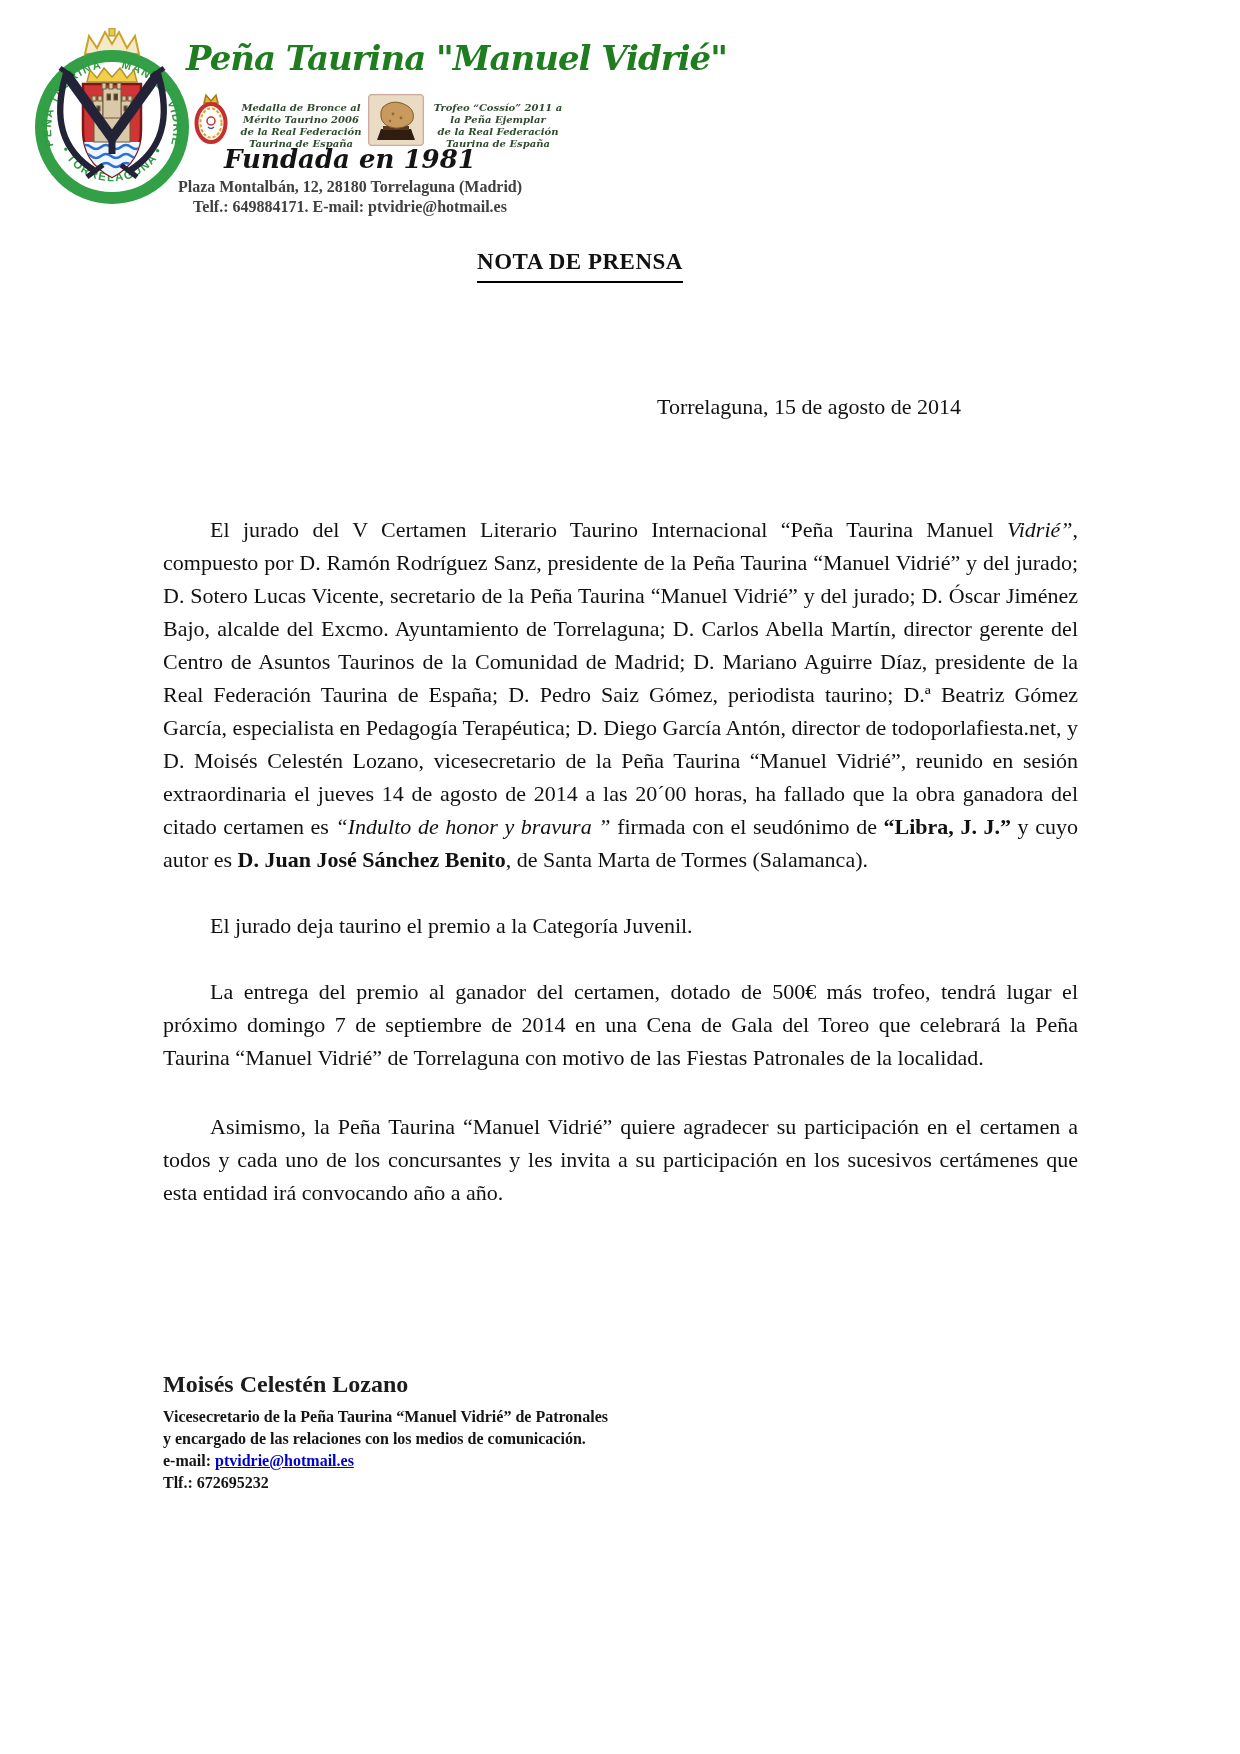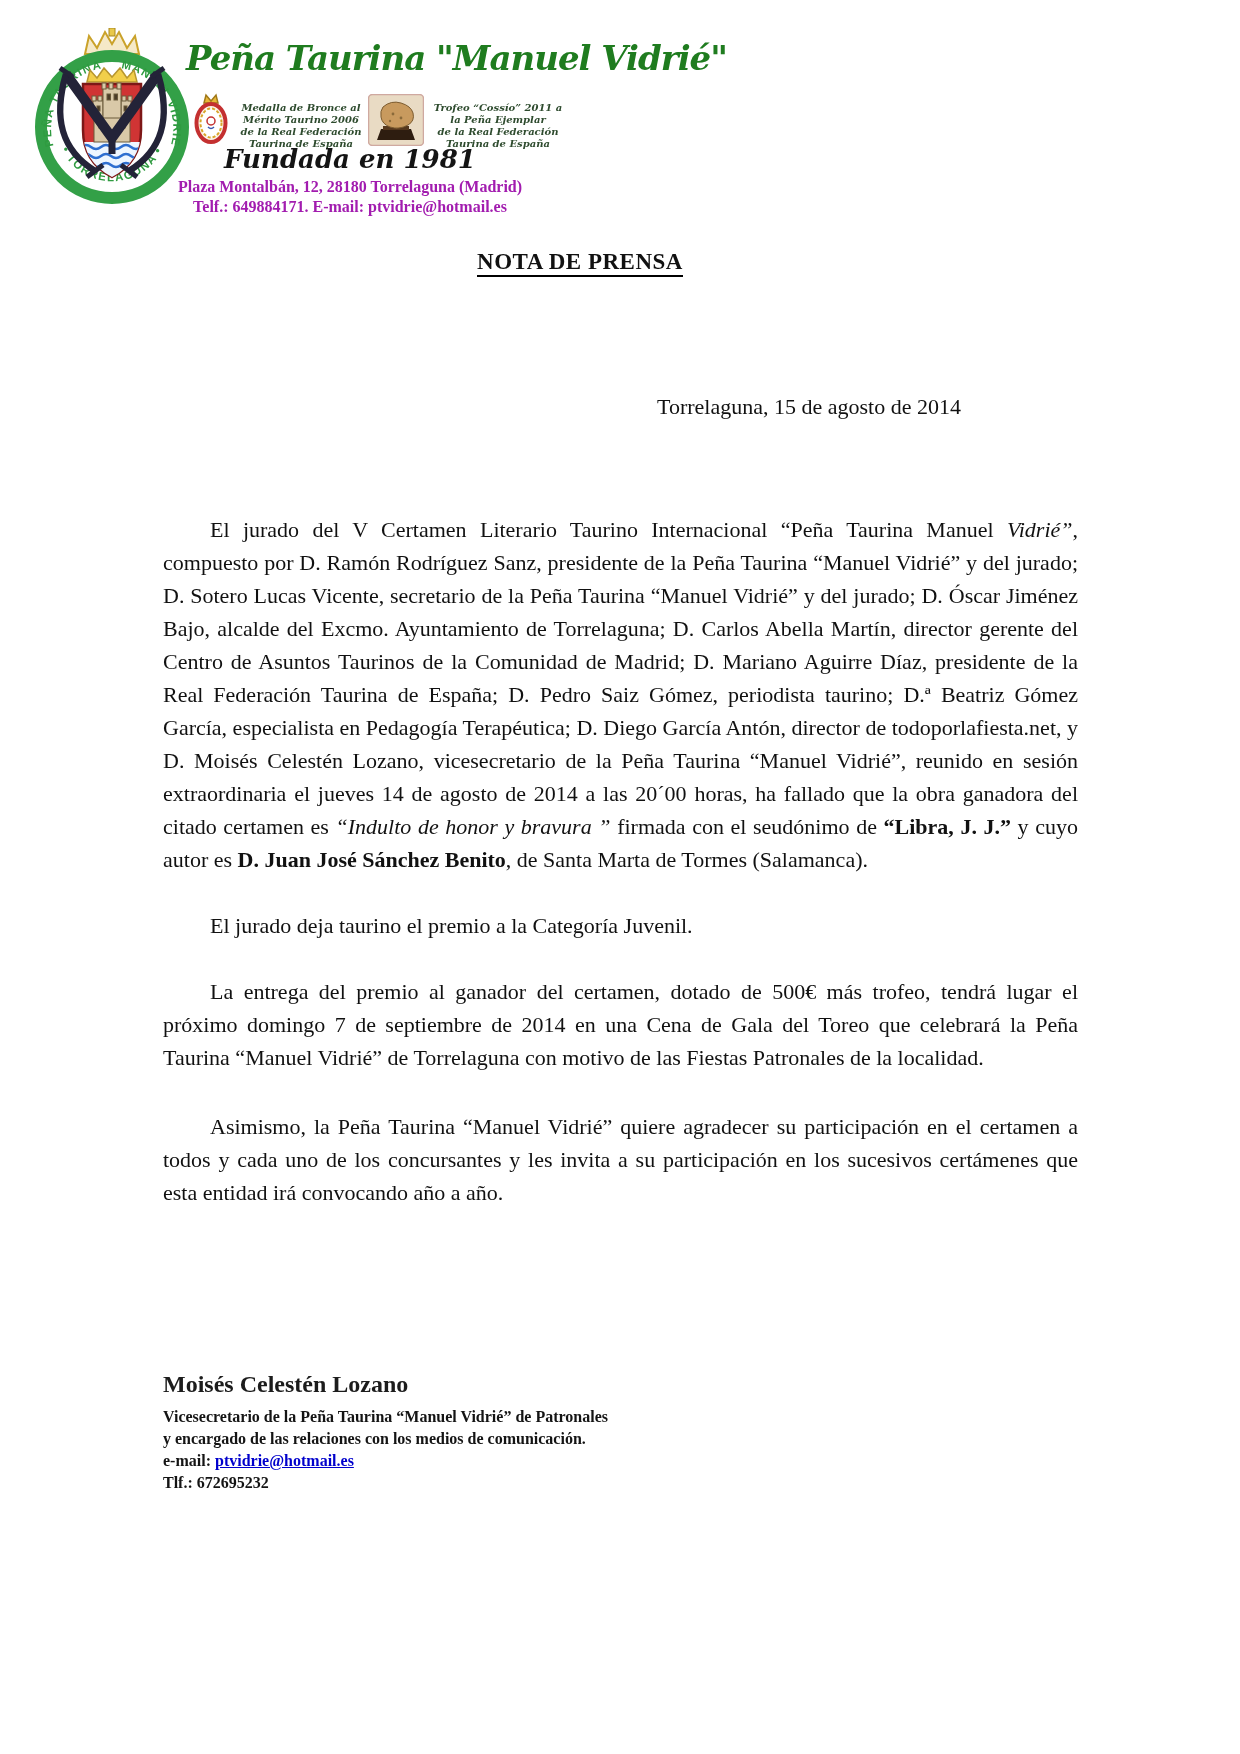--- a/index.html
+++ b/index.html
@@ -25,29 +25,29 @@
   }
   .caption1{left:230px;width:142px;}
   .caption2{left:428px;width:140px;text-align:center;}
   .founded{
     position:absolute;left:180px;top:144px;width:340px;text-align:center;
     font-family:"DejaVu Serif", serif;font-style:italic;font-weight:700;
     font-size:26px;color:#141414;white-space:nowrap;
   }
   .address{
     position:absolute;left:150px;top:177px;width:400px;text-align:center;
-    font-weight:700;font-size:16px;line-height:19.5px;color:#a21caf;
+    font-weight:700;font-size:16px;line-height:19.5px;color:#404040;
     font-family:"Liberation Serif", serif;
   }
   
   .doc-title{
     position:absolute;left:100px;top:249px;width:960px;text-align:center;
     font-size:23px;font-weight:700;letter-spacing:.5px;
   }
-  .doc-title span{border-bottom:2.5px solid #000;padding-bottom:1px;}
+  .doc-title span{border-bottom:2.5px solid #000;padding-bottom:7px;}
   .dateline{position:absolute;left:657px;top:375px;font-size:22px;white-space:nowrap;margin-top:19px;}
   .body{
     position:absolute;left:163px;top:513px;width:915px;
     font-size:22px;line-height:33px;text-align:justify;
   }
   .body p{margin:0;text-indent:47px;}
   .body p + p{margin-top:33px;}
   .body p.p4{margin-top:36px;}
   .r-normal{font-style:normal;font-weight:400;}
   .r-italic{font-style:italic;}

